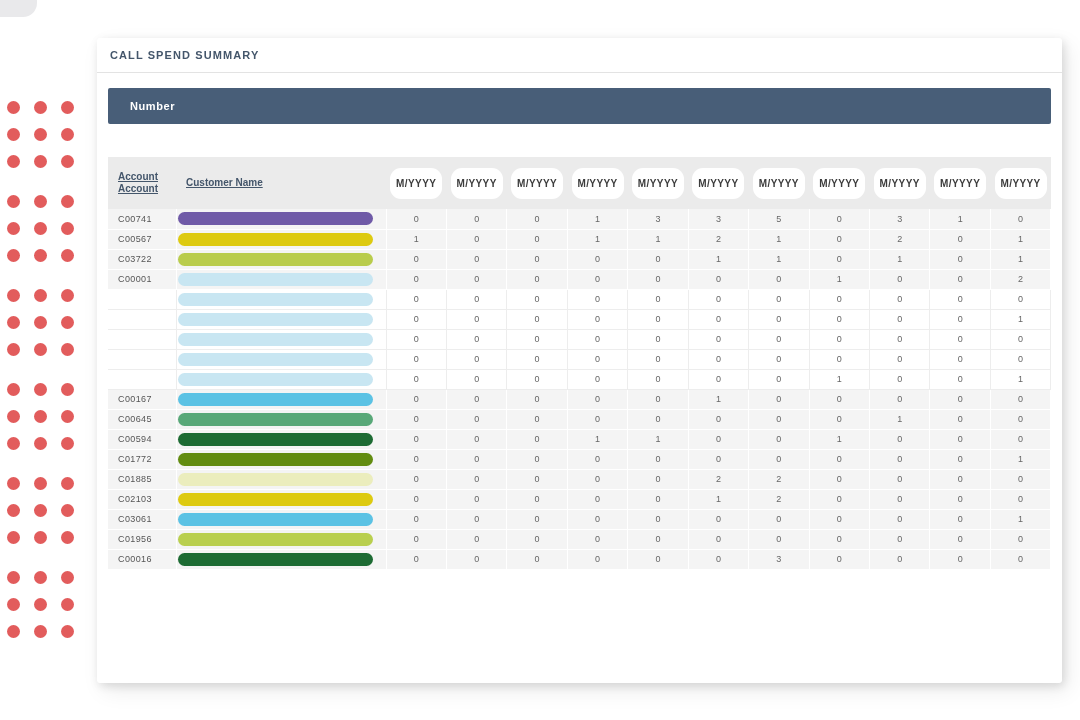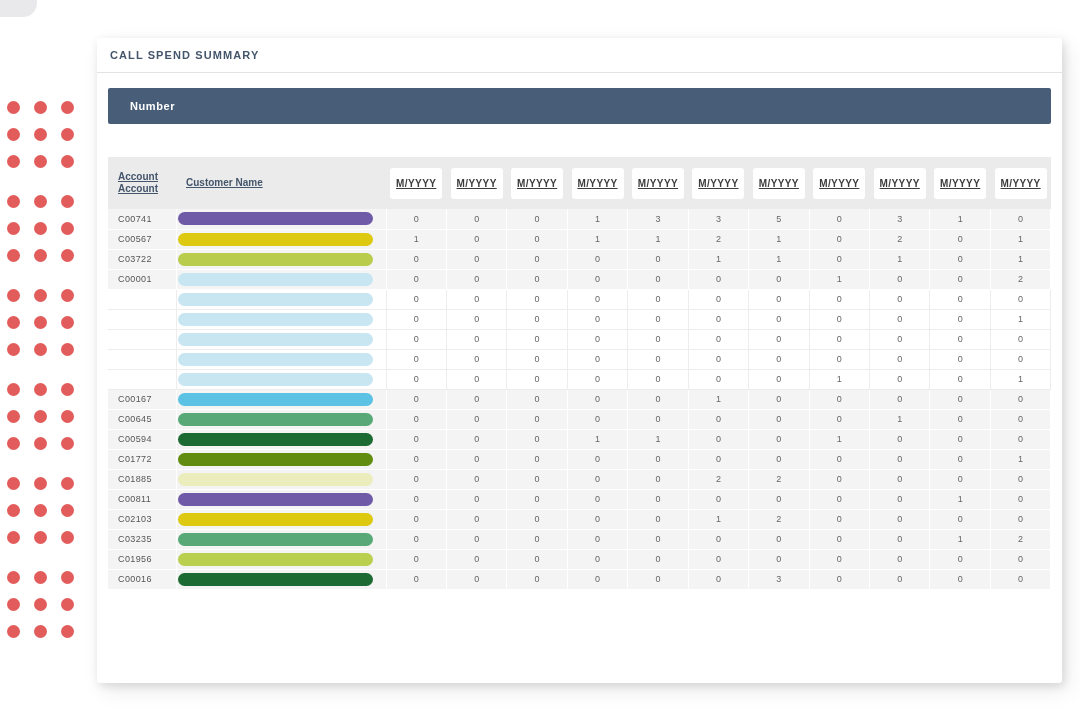--- a/index.html
+++ b/index.html
@@ -70,25 +70,24 @@
     text-align: left;
     padding-left: 10px;
   }
   th.h-text .hlink { text-decoration: underline; cursor: pointer; display: inline-block; line-height: 1.25; }
   th.h-month { text-align: center; }
   .month-box {
     display: inline-block;
     width: 52px;
     padding: 10px 2px;
     background: #ffffff;
-    border-radius: 3px;
+    border-radius: 11px;
     font-size: 10px; font-weight: bold;
     letter-spacing: 0.4px;
     color: #3c3c3c;
-    text-decoration: underline;
   }
   tbody tr { height: 20px; margin-top: 24px; }
   tbody tr.filled { background: #f4f4f4; }
   tbody tr.filled td { border-right: 1px solid #ffffff; border-bottom: 1px solid #ffffff; }
   tbody tr.blank { background: #ffffff; }
   tbody tr.blank td { border-right: 1px solid #ededed; border-bottom: 1px solid #ededed; }
   tbody td { font-size: 9px; vertical-align: middle; }
   td.acct { padding-left: 10px; color: #555555; letter-spacing: 0.4px; }
   td.cust { padding-left: 1px; }
   .pill { height: 13px; width: 195px; border-radius: 7px; }
@@ -480,69 +479,52 @@
             <td class="val">0</td>
             <td class="val">0</td>
             <td class="val">2</td>
             <td class="val">2</td>
             <td class="val">0</td>
             <td class="val">0</td>
             <td class="val">0</td>
             <td class="val">0</td>
           </tr>
           <tr class="filled">
-            <td class="acct">C00811</td>
-            <td class="cust">
-              <div class="pill" style="background: rgb(111, 90, 167);"></div>
-            </td>
-            <td class="val">0</td>
-            <td class="val">0</td>
-            <td class="val">0</td>
-            <td class="val">0</td>
-            <td class="val">0</td>
-            <td class="val">0</td>
-            <td class="val">0</td>
-            <td class="val">0</td>
-            <td class="val">0</td>
-            <td class="val">1</td>
-            <td class="val">0</td>
-          </tr>
-          <tr class="filled">
             <td class="acct">C02103</td>
             <td class="cust">
               <div class="pill" style="background: rgb(221, 202, 16);"></div>
             </td>
             <td class="val">0</td>
             <td class="val">0</td>
             <td class="val">0</td>
             <td class="val">0</td>
             <td class="val">0</td>
             <td class="val">1</td>
             <td class="val">2</td>
             <td class="val">0</td>
             <td class="val">0</td>
             <td class="val">0</td>
             <td class="val">0</td>
           </tr>
           <tr class="filled">
-            <td class="acct">C03235</td>
-            <td class="cust">
-              <div class="pill" style="background: rgb(88, 168, 120);"></div>
-            </td>
-            <td class="val">0</td>
-            <td class="val">0</td>
-            <td class="val">0</td>
-            <td class="val">0</td>
-            <td class="val">0</td>
-            <td class="val">0</td>
-            <td class="val">0</td>
-            <td class="val">0</td>
-            <td class="val">0</td>
-            <td class="val">1</td>
-            <td class="val">2</td>
+            <td class="acct">C03061</td>
+            <td class="cust">
+              <div class="pill" style="background: rgb(91, 194, 228);"></div>
+            </td>
+            <td class="val">0</td>
+            <td class="val">0</td>
+            <td class="val">0</td>
+            <td class="val">0</td>
+            <td class="val">0</td>
+            <td class="val">0</td>
+            <td class="val">0</td>
+            <td class="val">0</td>
+            <td class="val">0</td>
+            <td class="val">0</td>
+            <td class="val">1</td>
           </tr>
           <tr class="filled">
             <td class="acct">C01956</td>
             <td class="cust">
               <div class="pill" style="background: rgb(185, 207, 78);"></div>
             </td>
             <td class="val">0</td>
             <td class="val">0</td>
             <td class="val">0</td>
             <td class="val">0</td>

